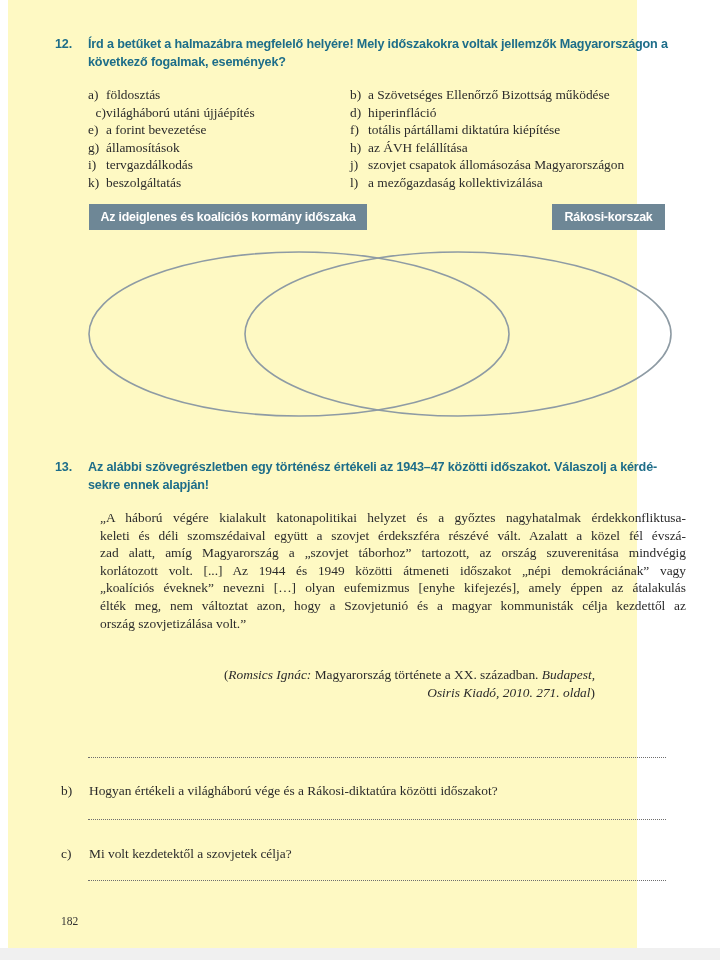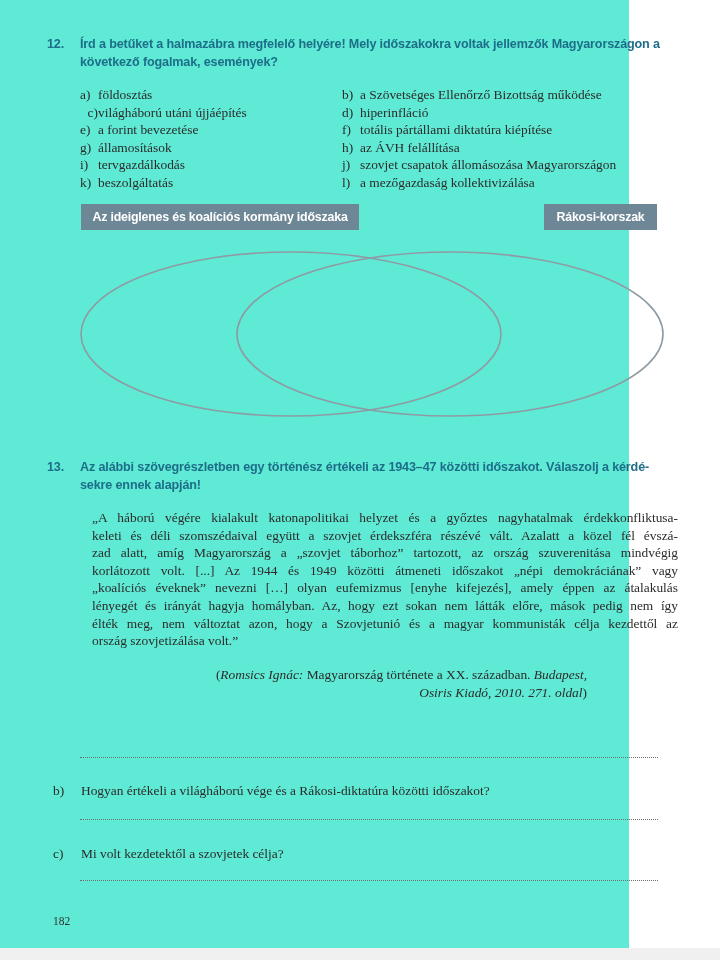--- a/index.html
+++ b/index.html
@@ -10,23 +10,23 @@
       width: 720px;
       height: 960px;
       background: #ffffff;
       position: relative;
       overflow: hidden;
       font-family: "Liberation Serif", "DejaVu Serif", serif;
       color: #2b2b2b;
     }
     .page {
       position: absolute;
-      left: 0; top: 0;
+      left: 8px; top: 0;
       width: 629px; height: 948px;
-      background: #5eead4;
+      background: #fef9c3;
     }
     .bottom-strip {
       position: absolute;
       left: 0; top: 948px;
       width: 720px; height: 12px;
       background: #f0f0f0;
     }
     .task-heading {
       position: absolute;
       left: 47px;
@@ -178,21 +178,20 @@
     <span class="txt">Az alábbi szövegrészletben egy történész értékeli az 1943–47 közötti időszakot. Válaszolj a kérdé-</span>
     <span class="txt">sekre ennek alapján!</span>
   </div>
 
   <div class="quote">
     <span class="line">„A háború végére kialakult katonapolitikai helyzet és a győztes nagyhatalmak érdekkonfliktusa-</span>
     <span class="line">keleti és déli szomszédaival együtt a szovjet érdekszféra részévé vált. Azalatt a közel fél évszá-</span>
     <span class="line">zad alatt, amíg Magyarország a „szovjet táborhoz” tartozott, az ország szuverenitása mindvégig</span>
     <span class="line">korlátozott volt. [...] Az 1944 és 1949 közötti átmeneti időszakot „népi demokráciának” vagy</span>
     <span class="line">„koalíciós éveknek” nevezni […] olyan eufemizmus [enyhe kifejezés], amely éppen az átalakulás</span>
-    <span class="line">lényegét és irányát hagyja homályban. Az, hogy ezt sokan nem látták előre, mások pedig nem így</span>
     <span class="line">élték meg, nem változtat azon, hogy a Szovjetunió és a magyar kommunisták célja kezdettől az</span>
     <span class="line last">ország szovjetizálása volt.”</span>
   </div>
 
   <div class="citation">
     (<i>Romsics Ignác:</i><span> Magyarország története a XX. században. </span><i>Budapest,</i><br>
     <i>Osiris Kiadó, 2010. 271. oldal</i>)
   </div>
 
   <div class="answer-line" style="top:755px;"></div>

